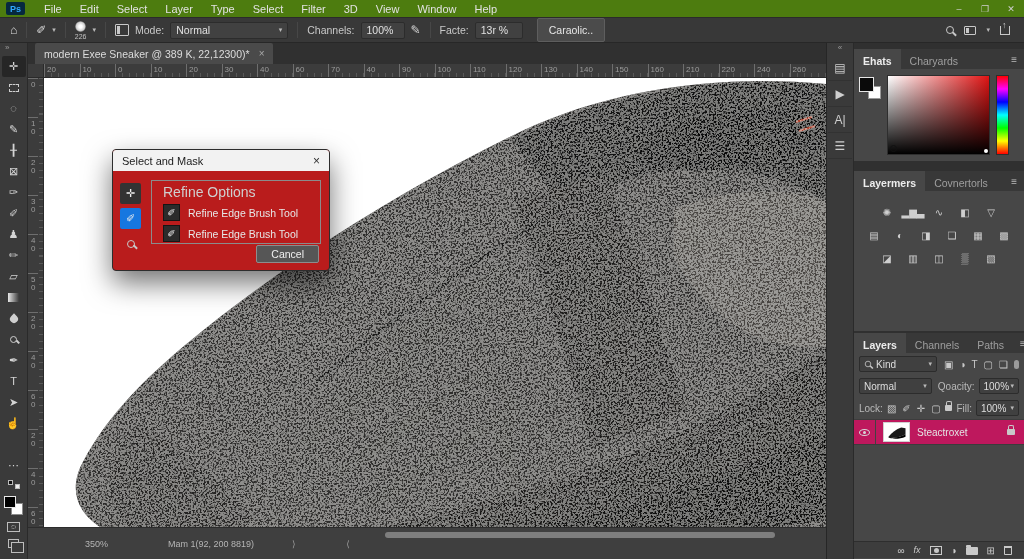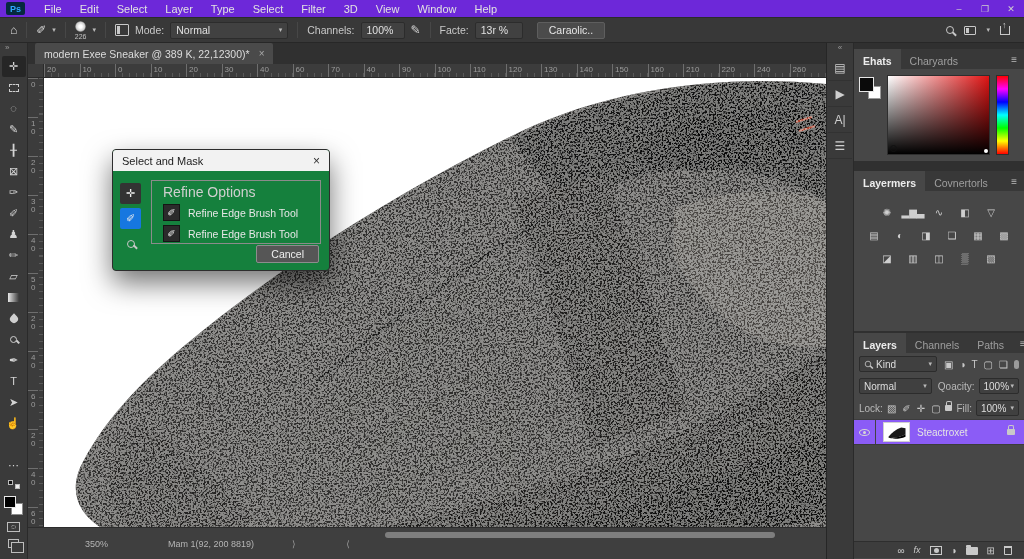--- a/index.html
+++ b/index.html
@@ -1,21 +1,21 @@
 <!DOCTYPE html>
 <html><head>
 <meta charset="utf-8">
 <style>
   html,body{margin:0;padding:0;background:#1e1e1e}
   *{box-sizing:border-box}
   #app{position:relative;width:1024px;height:559px;background:#323232;overflow:hidden;
        font-family:"Liberation Sans",sans-serif;color:#d6d6d6;font-size:11px;-webkit-user-select:none;user-select:none}
 
   
-  .menubar{position:absolute;left:0;top:0;right:0;height:18px;background:#6d28d9;border-bottom:1px solid #2b2b2b;
+  .menubar{position:absolute;left:0;top:0;right:0;height:18px;background:#4d7c0f;border-bottom:1px solid #2b2b2b;
            display:flex;align-items:center}
   .pslogo{width:19px;height:13px;margin:0 10px 0 6px;background:#06293f;color:#31a8ff;border-radius:2px;
           font-size:9px;font-weight:bold;display:flex;align-items:center;justify-content:center}
   .menus{display:flex;height:100%}
   .menu{padding:0 9px;display:flex;align-items:center;font-size:11px;color:#e2e2e2;cursor:default}
   .wincontrols{margin-left:auto;display:flex;height:100%}
   .wc{width:26px;display:flex;align-items:center;justify-content:center;color:#cfcfcf;font-size:9px}
 
   
   .optbar{position:absolute;left:0;top:18px;right:0;height:25px;background:#383838;border-bottom:1px solid #272727;
@@ -24,21 +24,21 @@
   .ob-ico{color:#d8d8d8;font-size:12px;font-style:normal}
   .chev{color:#b9b9b9;font-size:7px}
   .brushprev{display:flex;flex-direction:column;align-items:center;line-height:1}
   .brushdot{width:11px;height:11px;border-radius:50%;background:radial-gradient(circle,#fff 20%,#cfcfcf 55%,#38383800 75%)}
   .brushsize{font-size:7px;color:#c2c2c2;margin-top:1px}
   .oblabel{color:#c9c9c9}
   .obselect{background:#414141;border:1px solid #2c2c2c;border-radius:2px;height:17px;display:flex;align-items:center;
             justify-content:space-between;padding:0 5px;color:#e0e0e0}
   .obinput{background:#414141;border:1px solid #2c2c2c;border-radius:2px;height:17px;display:flex;align-items:center;
            padding:0 5px;color:#e0e0e0}
-  .obbutton{background:#4b4b4b;border:1px solid #5e5e5e;border-radius:2px;height:17px;display:flex;align-items:center;
+  .obbutton{background:#4b4b4b;border:1px solid #5e5e5e;border-radius:2px;height:24px;display:flex;align-items:center;
             padding:0 11px;color:#e6e6e6}
   .ob-right{margin-left:auto;display:flex;align-items:center;gap:10px;padding-right:4px}
   .magico{width:8px;height:8px;border:1.5px solid #c8c8c8;border-radius:50%;position:relative;display:inline-block}
   .magico::after{content:'';position:absolute;width:5px;height:1.5px;background:#c8c8c8;right:-4px;bottom:-1px;transform:rotate(45deg)}
   .panelico{width:12px;height:9px;border:1px solid #c8c8c8;border-radius:1px;position:relative;display:inline-block}
   .panelico::after{content:'';position:absolute;left:1px;top:1px;bottom:1px;width:3px;background:#c8c8c8}
   .shareico{width:10px;height:9px;border:1px solid #c8c8c8;border-top:none;position:relative;display:inline-block}
   .shareico::after{content:'↑';position:absolute;left:1px;top:-6px;font-size:9px;color:#c8c8c8}
 
   
@@ -85,21 +85,21 @@
           background-image:repeating-linear-gradient(180deg,#585858 0 1px,transparent 1px 7.1px);
           background-size:4px 100%;background-position:100% 0;background-repeat:no-repeat}
   .vlab{flex:0 0 39px;border-top:1px solid #6e6e6e;font-size:8px;line-height:8px;color:#9c9c9c;padding:2px 0 0 3px;
         width:10px;word-break:break-all}
 
   
   .canvas{position:absolute;left:44px;top:78px;width:782px;bottom:14px;background:#fff;overflow:hidden}
 
   
   .dlg{position:absolute;left:112px;top:149px;width:218px;z-index:30;border-radius:4px;overflow:hidden;
-       background:#15803d;border:1px solid #2d2d2d;box-shadow:0 12px 28px rgba(0,0,0,.55)}
+       background:#b91c1c;border:1px solid #2d2d2d;box-shadow:0 12px 28px rgba(0,0,0,.55)}
   .dlg-title{height:21px;background:#f2f2f2;color:#1c1c1c;display:flex;align-items:center;padding:0 9px;font-size:11px}
   .dlg-title .x{margin-left:auto;color:#333;font-size:12px}
   .dlg-body{position:relative;height:99px;padding:9px 8px 8px 6px}
   .dlg-tools{position:absolute;left:7px;top:12px;display:flex;flex-direction:column;gap:4px}
   .dlg-tool{width:21px;height:21px;display:flex;align-items:center;justify-content:center;background:#333;border-radius:2px;
             color:#ededed;font-size:11px}
   .dlg-tool.active{background:#1677e0}
   .dlg-tool.plain{background:transparent}
   .refgroup{margin-left:32px;border:1px solid #8b8b8b;height:64px;padding:3px 6px 0 11px}
   .reflabel{font-size:14px;color:#cfcfcf}
@@ -138,21 +138,21 @@
   .adjbody{height:140px;padding-top:14px}
   .adjrow{display:flex;justify-content:center;gap:9px;margin-bottom:8px}
   .adjico{width:17px;height:15px;display:flex;align-items:center;justify-content:center;color:#cfcfcf;font-size:10px}
 
   .layersbody{position:relative;height:217px;font-size:10px}
   .lrow{display:flex;align-items:center;gap:4px;padding:0 5px;height:22px}
   .lselect{background:#404040;border:1px solid #2c2c2c;border-radius:2px;height:16px;display:flex;align-items:center;
            justify-content:space-between;padding:0 4px;color:#dedede}
   .licon{color:#c9c9c9;font-size:10px;display:flex;align-items:center;justify-content:center}
   .llabel{color:#b9b9b9}
-  .layeritem{display:flex;align-items:center;height:26px;background:#8b5cf6;border-top:1px solid #3c3c3c;border-bottom:1px solid #3c3c3c}
+  .layeritem{display:flex;align-items:center;height:26px;background:#be185d;border-top:1px solid #3c3c3c;border-bottom:1px solid #3c3c3c}
   .eyecell{width:22px;align-self:stretch;border-right:1px solid #424242;display:flex;align-items:center;justify-content:center}
   .eye{width:11px;height:7px;border:1px solid #d6d6d6;border-radius:50%;position:relative}
   .eye::after{content:'';position:absolute;inset:1px 3px;background:#d6d6d6;border-radius:50%}
   .lthumb{width:27px;height:20px;background:#fff;border:1px solid #d0d0d0;margin:0 7px;display:flex;align-items:center;justify-content:center}
   .lname{color:#e4e4e4;font-size:10px}
   .llock{margin-left:auto;margin-right:9px}
   .lockicon{width:8px;height:6px;background:#c9c9c9;border-radius:1px;position:relative;display:inline-block}
   .lockicon::before{content:'';position:absolute;width:4px;height:4px;border:1px solid #c9c9c9;border-bottom:0;
                     border-radius:2px 2px 0 0;left:1px;top:-4px}
   .layersfoot{position:absolute;left:0;right:0;bottom:12px;height:17px;background:#3d3d3d;border-top:1px solid #2e2e2e;

